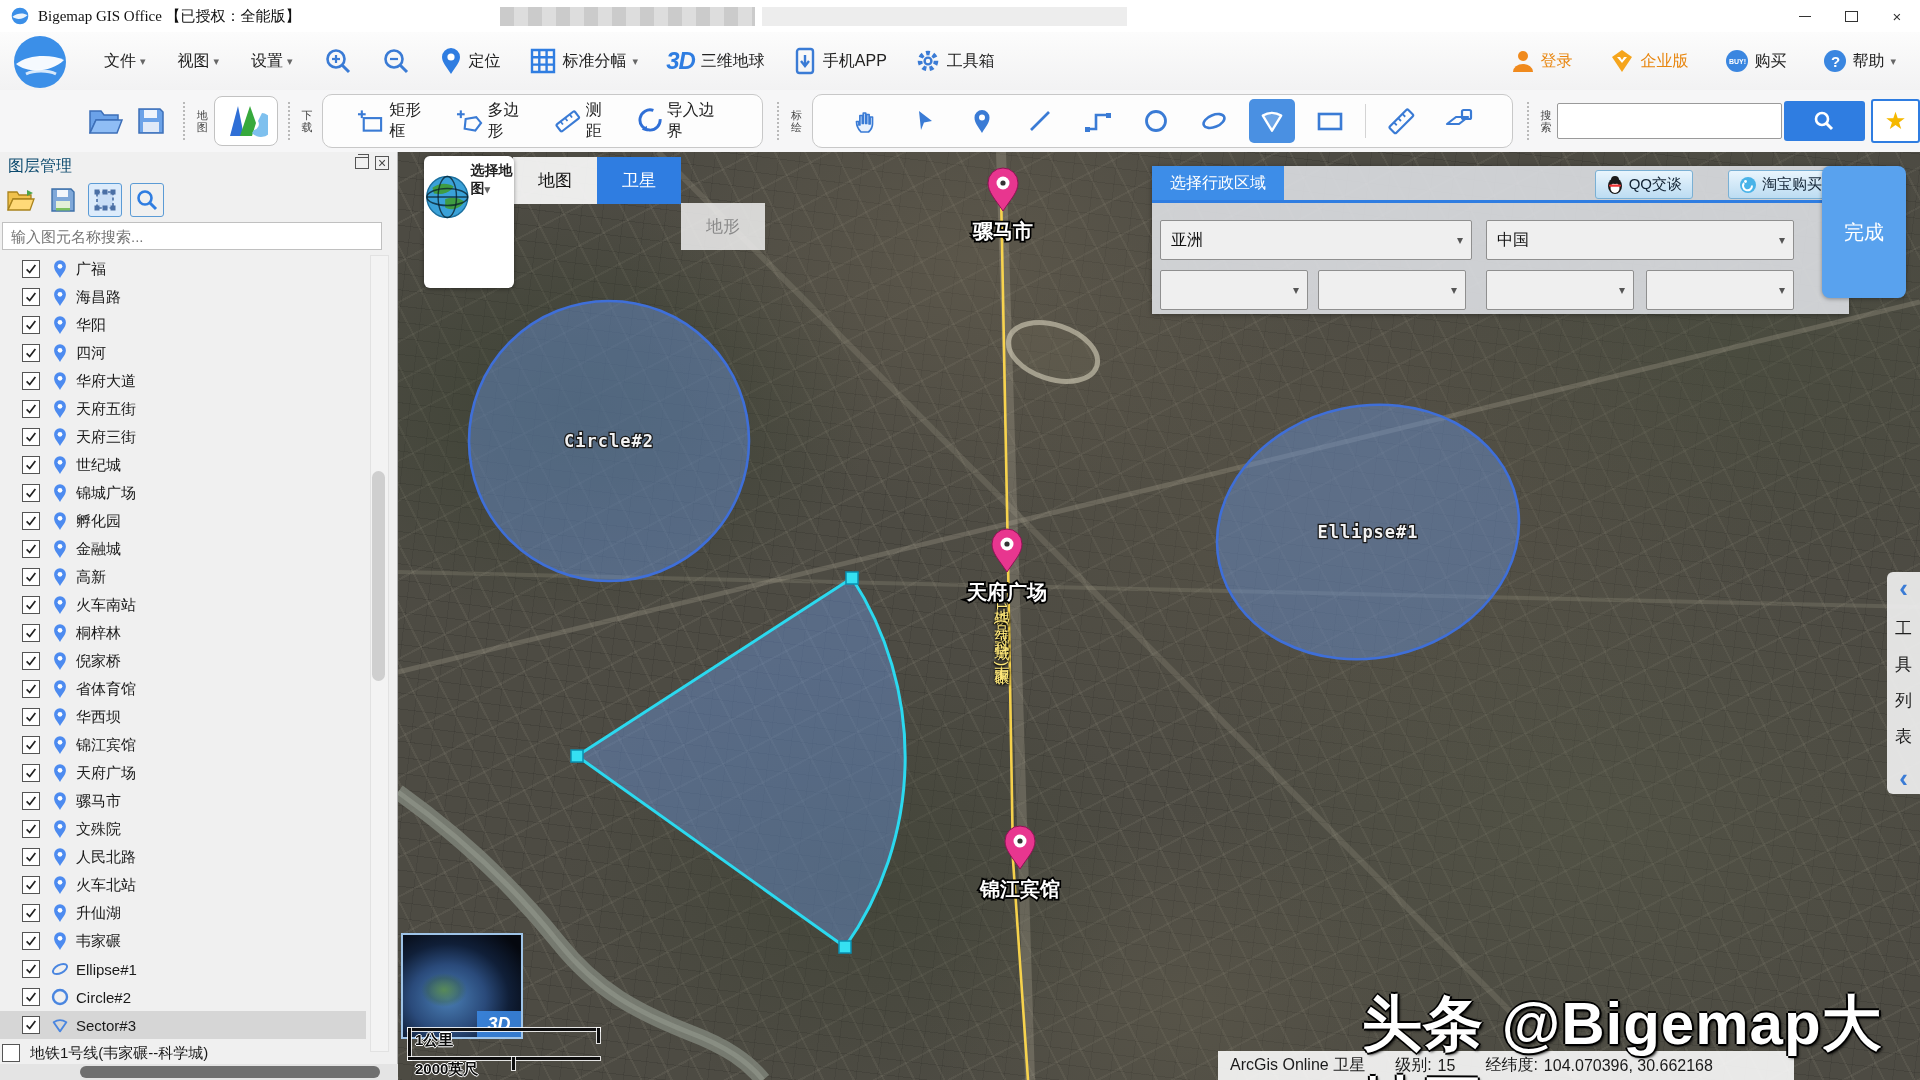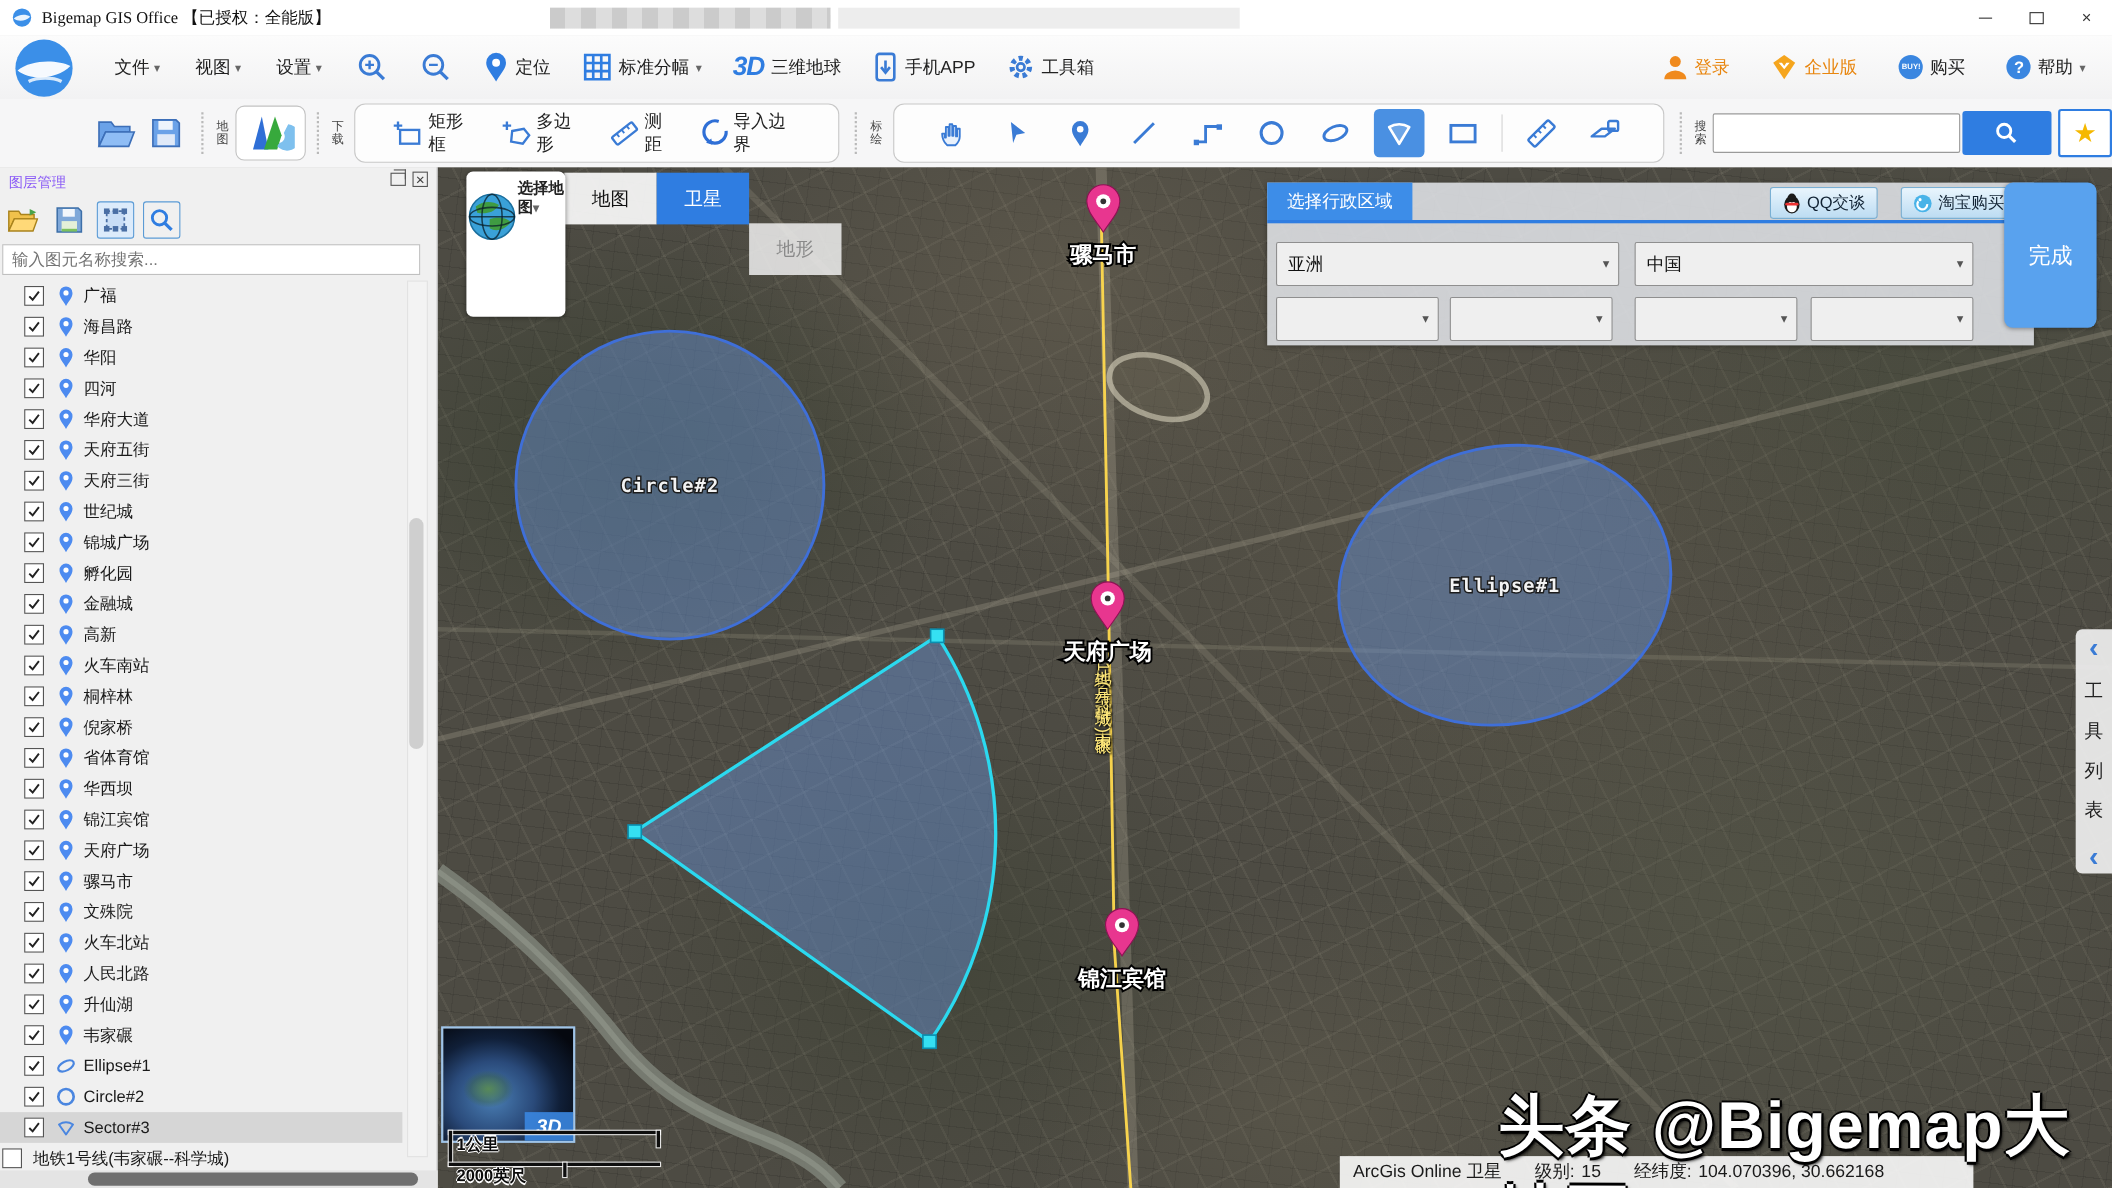--- a/index.html
+++ b/index.html
@@ -52,21 +52,21 @@
   #search-box{width:212px;height:34px;border:1px solid #9a9a9a;background:#fff;font-size:15px;padding:0 8px;
               border-radius:2px;outline:none;}
   .search-btn{width:84px;height:40px;background:#2f7de1;border-radius:3px;display:flex;align-items:center;
               justify-content:center;margin-left:2px;}
   .star-btn{width:46px;height:40px;background:#fff;border:2px solid #2f7de1;border-radius:3px;color:#f5b800;
             font-size:24px;display:flex;align-items:center;justify-content:center;margin-left:6px;}
   
   #sidebar{position:absolute;left:0;top:152px;width:398px;height:928px;background:#f0f0f0;
            border-right:1px solid #b2b2b2;box-sizing:border-box;}
   #sb-header{position:absolute;left:0;top:0;width:100%;height:28px;display:flex;align-items:center;}
-  #sb-title{font-size:13px;color:#8b5cf6;margin-left:8px;}
+  #sb-title{font-size:16px;color:#0c4a6e;margin-left:8px;}
   #sb-winbtns{position:absolute;right:8px;top:4px;display:flex;gap:6px;align-items:center;color:#444;}
   .sb-float{width:12px;height:10px;border:1.4px solid #555;position:relative;background:#f0f0f0;}
   .sb-float::after{content:"";position:absolute;left:2px;top:-4px;width:10px;height:8px;border:1.4px solid #555;
                    border-bottom:none;border-left:none;}
   .sb-x{font-size:14px;line-height:14px;border:1.4px solid #555;width:12px;height:12px;display:flex;
         align-items:center;justify-content:center;}
   #sb-iconbar{position:absolute;left:4px;top:28px;height:40px;display:flex;align-items:center;gap:8px;}
   .sb-ibtn{width:32px;height:32px;display:flex;align-items:center;justify-content:center;border-radius:3px;border:1px solid transparent;}
   .sb-ibtn.framed{border:1px solid #5b9bd5;}
   .sb-ibtn.pressed{border:1px solid #5b9bd5;background:#dcebfb;}
@@ -119,21 +119,21 @@
   #map-selector .globe{margin-top:8px;}
   #map-selector .cap{font-size:14px;font-weight:bold;color:#222;margin-top:6px;}
   
   #region-panel{position:absolute;left:754px;top:14px;width:650px;height:148px;background:rgba(224,227,231,.88);
               z-index:5;box-shadow:0 1px 5px rgba(0,0,0,.35);padding-left:47px;}
   #rp-tab{position:absolute;left:0;top:0;width:132px;height:34px;background:#3d8de8;color:#fff;font-size:16px;
           display:flex;align-items:center;justify-content:center;}
   #rp-underline{position:absolute;left:0;top:34px;width:100%;height:3px;background:#2f7de1;}
   .rp-btn{position:absolute;top:4px;height:27px;display:flex;align-items:center;gap:5px;padding:0 10px;
           font-size:15px;color:#123;background:linear-gradient(#e9f5fd,#bcdcf2);border:1px solid #7ab0d4;border-radius:3px;}
-  #rp-qq{right:142px;}
+  #rp-qq{right:156px;}
   #rp-tb{right:16px;}
   .rp-select{position:absolute;height:40px;background:#efefef;border:1px solid #8f8f8f;border-radius:2px;
              display:flex;align-items:center;font-size:16px;color:#111;padding-left:10px;box-sizing:border-box;}
   .rp-select .arr{position:absolute;right:8px;color:#555;font-size:12px;}
   #done-btn{position:absolute;left:1424px;top:14px;width:84px;height:132px;background:#59a2ee;border-radius:8px;
             color:#fff;font-size:20px;display:flex;align-items:center;justify-content:center;z-index:5;
             box-shadow:0 1px 4px rgba(0,0,0,.35);}
   
   #tool-strip{position:absolute;left:1489px;top:420px;width:33px;height:222px;background:rgba(238,238,238,.93);
               border-radius:6px 0 0 6px;z-index:5;display:flex;flex-direction:column;align-items:center;
@@ -747,34 +747,34 @@
       <span class="cbx">
         <svg class="check" width="14" height="14" viewBox="0 0 16 16">
           <polyline points="3,8.5 6.5,12 13,3.5" fill="none" stroke="#222" stroke-width="2"></polyline>
         </svg>
       </span>
       <svg class="li-icon icon-pin" viewBox="0 0 20 22" style="display: inline-block;">
         <path d="M10 21 C7 15.5 3.5 13 3.5 8 a6.5 6.5 0 1 1 13 0 C16.5 13 13 15.5 10 21 Z" fill="#4d8bf0"></path>
         <circle cx="10" cy="8" r="2.6" fill="#fff"></circle>
       </svg>
 
+      <span class="row-label">人民北路</span>
+    </div>
+        <div class="layer-row">
+      <span class="cbx">
+        <svg class="check" width="14" height="14" viewBox="0 0 16 16">
+          <polyline points="3,8.5 6.5,12 13,3.5" fill="none" stroke="#222" stroke-width="2"></polyline>
+        </svg>
+      </span>
+      <svg class="li-icon icon-pin" viewBox="0 0 20 22" style="display: inline-block;">
+        <path d="M10 21 C7 15.5 3.5 13 3.5 8 a6.5 6.5 0 1 1 13 0 C16.5 13 13 15.5 10 21 Z" fill="#4d8bf0"></path>
+        <circle cx="10" cy="8" r="2.6" fill="#fff"></circle>
+      </svg>
+
       <span class="row-label">火车北站</span>
-    </div>
-        <div class="layer-row">
-      <span class="cbx">
-        <svg class="check" width="14" height="14" viewBox="0 0 16 16">
-          <polyline points="3,8.5 6.5,12 13,3.5" fill="none" stroke="#222" stroke-width="2"></polyline>
-        </svg>
-      </span>
-      <svg class="li-icon icon-pin" viewBox="0 0 20 22" style="display: inline-block;">
-        <path d="M10 21 C7 15.5 3.5 13 3.5 8 a6.5 6.5 0 1 1 13 0 C16.5 13 13 15.5 10 21 Z" fill="#4d8bf0"></path>
-        <circle cx="10" cy="8" r="2.6" fill="#fff"></circle>
-      </svg>
-
-      <span class="row-label">人民北路</span>
     </div>
         <div class="layer-row">
       <span class="cbx">
         <svg class="check" width="14" height="14" viewBox="0 0 16 16">
           <polyline points="3,8.5 6.5,12 13,3.5" fill="none" stroke="#222" stroke-width="2"></polyline>
         </svg>
       </span>
       <svg class="li-icon icon-pin" viewBox="0 0 20 22" style="display: inline-block;">
         <path d="M10 21 C7 15.5 3.5 13 3.5 8 a6.5 6.5 0 1 1 13 0 C16.5 13 13 15.5 10 21 Z" fill="#4d8bf0"></path>
         <circle cx="10" cy="8" r="2.6" fill="#fff"></circle>

